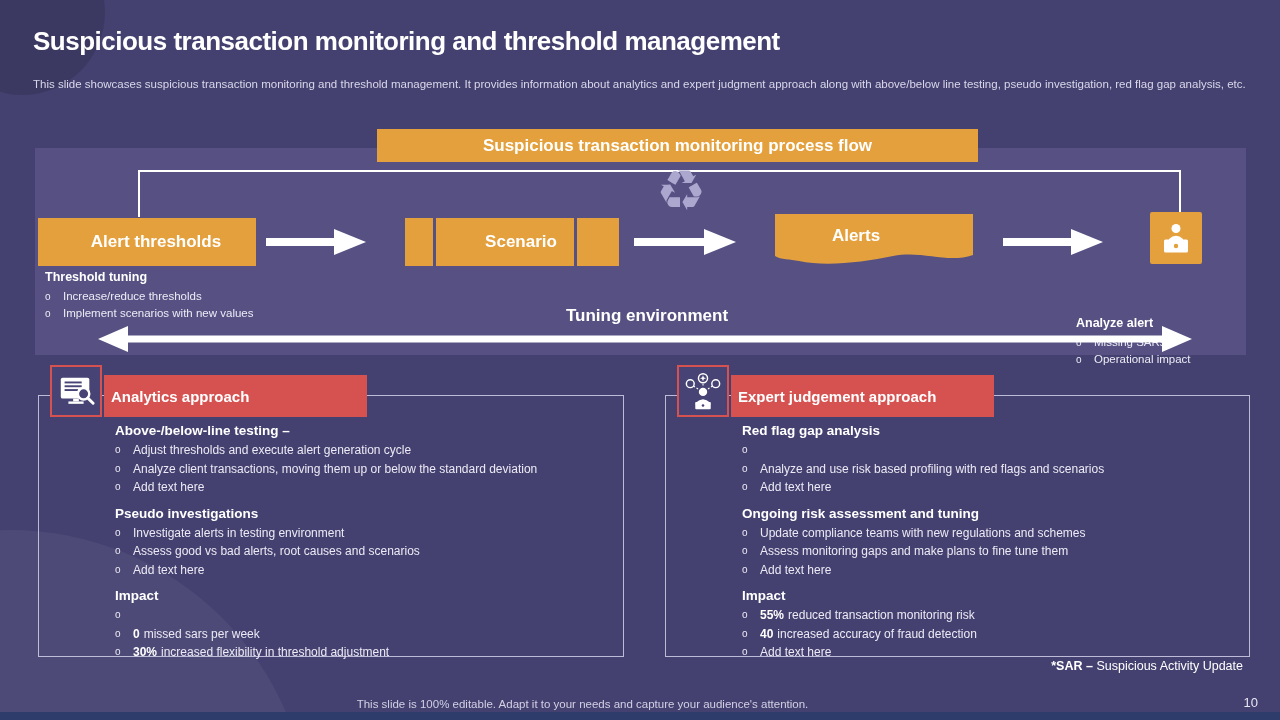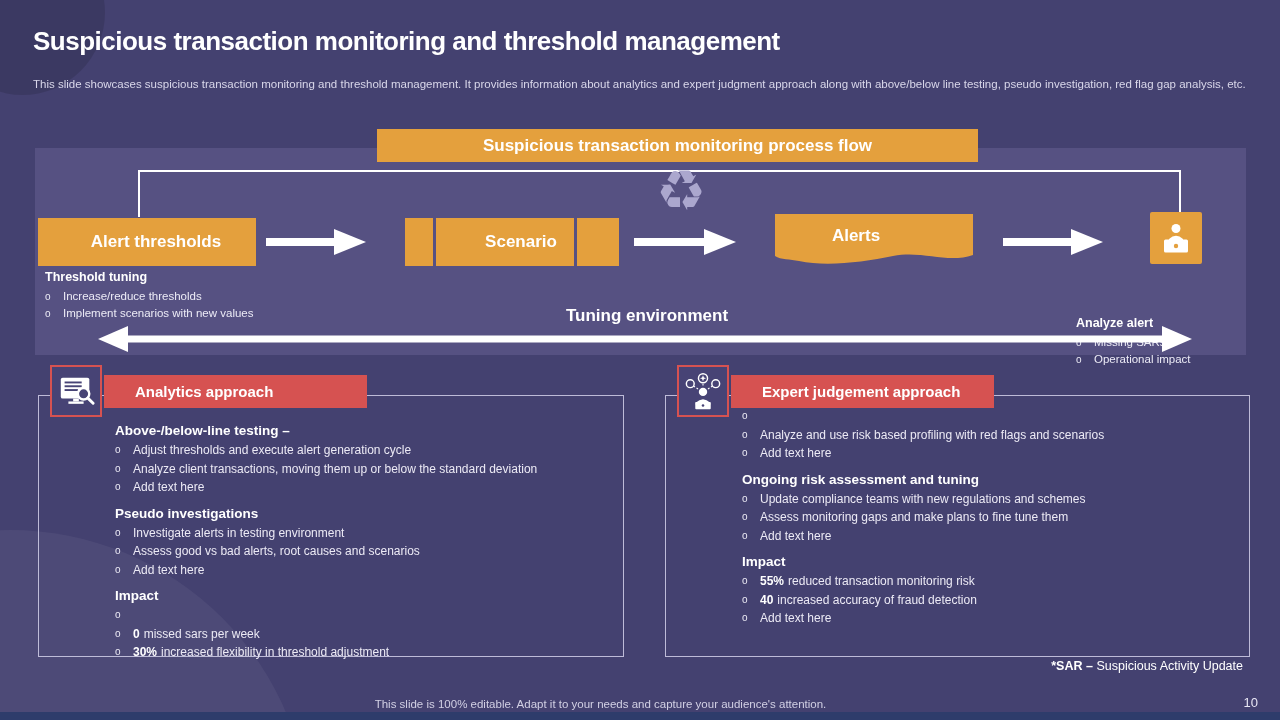--- a/index.html
+++ b/index.html
@@ -40,36 +40,36 @@
   .long-arrow{left:98px;top:326px;}
   .mk{width:18px;flex:0 0 18px;font-size:10px;}
   
   .sec-box{border:1px solid rgba(212,209,234,0.85);}
   .sec-box-l{left:38px;top:395px;width:584px;height:260px;}
   .sec-box-r{left:665px;top:395px;width:583px;height:260px;}
   .icon-sq{width:52px;height:52px;border:2px solid #D65251;background:#474375;
            display:flex;align-items:center;justify-content:center;box-sizing:border-box;}
   .icon-sq-l{left:50px;top:365px;}
   .icon-sq-r{left:677px;top:365px;}
-  .sec-bar{height:33px;background:#D65251;display:flex;align-items:center;
-           font-size:15px;font-weight:700;padding-left:31px;box-sizing:border-box;}
+  .sec-bar{height:42px;background:#D65251;display:flex;align-items:center;
+           font-size:15px;font-weight:700;padding-left:7px;box-sizing:border-box;}
   .sec-bar-l{left:104px;top:375px;width:263px;}
   .sec-bar-r{left:731px;top:375px;width:263px;}
   .sec-content{width:505px;}
   .sec-content-l{left:115px;top:407px;}
   .sec-content-r{left:742px;top:407px;}
   .gh{font-size:13.5px;font-weight:700;margin:9px 0 3px 0;}
   .group:first-child .gh{margin-top:16px;}
   .blist{margin:0;padding:0;list-style:none;font-size:12px;color:#eceaf5;}
   .blist li{display:flex;line-height:18.5px;}
   .blist .tx b:not(:empty){margin-right:4px;font-weight:700;color:#fff;}
   
   .footnote{right:37px;top:659px;font-size:12.5px;white-space:nowrap;}
   .footnote b{font-weight:700;}
-  .footer-note{left:0;top:698px;width:1165px;text-align:center;font-size:11.5px;color:#d2d0e4;padding-left:18px;}
+  .footer-note{left:0;top:698px;width:1165px;text-align:center;font-size:11.5px;color:#d2d0e4;}
   .page-num{right:22px;top:695px;font-size:13px;color:#e8e6f4;}
   .bottom-bar{left:0;bottom:0;width:1280px;height:8px;background:#2E3C6B;}
   svg{display:block;}
 </style>
 </head>
 <body>
 
 <div class="abs deco-circle-bl"></div>
 <div class="abs deco-circle-tl"></div>
 
@@ -234,20 +234,21 @@
     <line x1="32.5" y1="16.5" x2="27" y2="20" stroke="#fff" stroke-width="1.2" stroke-dasharray="2,2"></line>
     <circle cx="22" cy="23" r="4.6" fill="#fff"></circle>
     <path d="M14 35 q8 -8 16 0 v2 h-16 z" fill="#fff"></path>
     <rect x="13.5" y="34" width="17" height="8" rx="1" fill="#fff"></rect>
     <circle cx="22" cy="38" r="1.4" fill="#474375"></circle>
   </svg>
 </div>
 <div class="abs sec-bar sec-bar-r">Expert judgement approach</div>
 <div class="abs sec-content sec-content-r">
   <div class="group">
+    <div class="gh">Red flag gap analysis</div>
     <ul class="blist">
       <li>
           <span class="mk">o</span>
         </li>
       <li>
           <span class="mk">o</span>
           <span class="tx"><b></b><span>Analyze and use risk based profiling with red flags and scenarios</span></span>
         </li>
       <li>
           <span class="mk">o</span>

